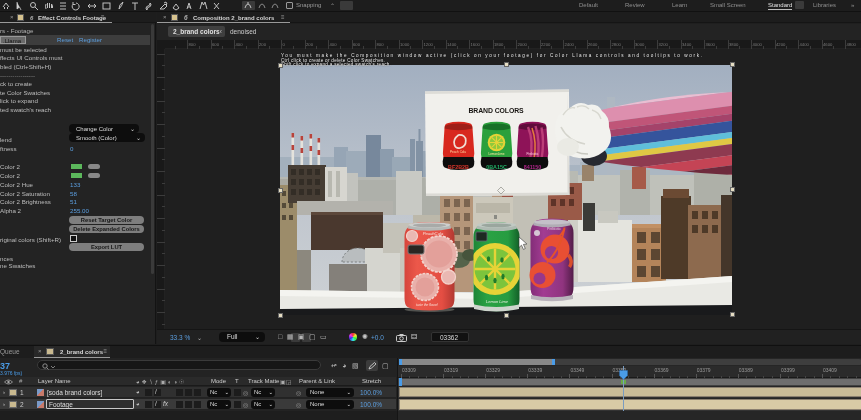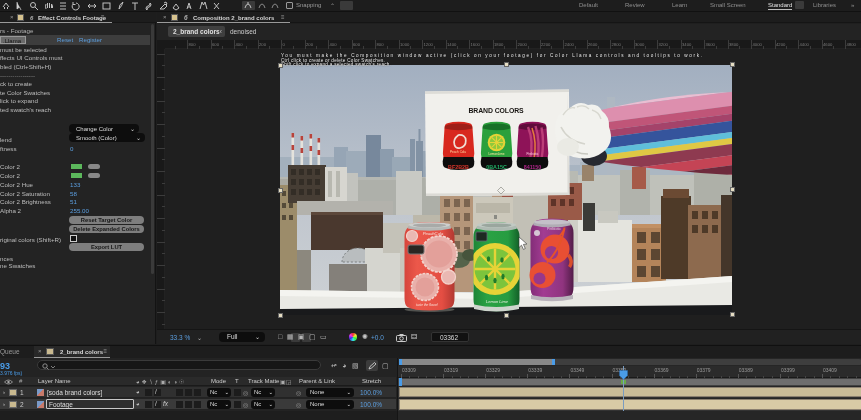--- a/index.html
+++ b/index.html
@@ -652,21 +652,21 @@
     <div class="abs" style="left:0;top:0;width:861px;height:12px;background:#1d1d1d;">
       <div class="txt" style="left:0px;top:2px;font-size:6.5px;color:#9a9a9a;">Queue</div>
       <div class="abs" style="left:34px;top:0;width:76px;height:12px;background:#282828;border-bottom:1.5px solid #999;">
         <span style="position:absolute;left:4px;top:2px;font-size:6px;color:#9a9a9a;">×</span>
         <span style="position:absolute;left:12px;top:2px;width:8px;height:7px;background:#c9b98f;border:1px solid #555;"></span>
         <span style="position:absolute;left:26px;top:2.5px;font-size:6px;color:#d6d6d6;font-weight:bold;">2_brand colors</span>
         <span style="position:absolute;right:3px;top:2px;font-size:6px;color:#9a9a9a;">≡</span>
       </div>
     </div>
 
-    <div class="txt" style="left:0px;top:14.5px;font-size:9px;color:#4a9ce8;font-weight:bold;">93</div>
+    <div class="txt" style="left:0px;top:14.5px;font-size:9px;color:#4a9ce8;font-weight:bold;">37</div>
     <div class="txt" style="left:0px;top:24px;font-size:5px;color:#4a9ce8;">3.976 fps)</div>
     <div class="abs" style="left:37px;top:14px;width:284px;height:10px;background:#161616;border:1px solid #3a3a3a;border-radius:5px;">
       <svg style="position:absolute;left:4px;top:2px" width="14" height="7" viewBox="0 0 14 7">
           <circle cx="3" cy="3" r="2.2" stroke="#999" fill="none" stroke-width="0.9"></circle>
           <path d="M4.6,4.6 L6.5,6.5" stroke="#999" stroke-width="0.9"></path>
           <path d="M9,3 l2,2 2,-2" stroke="#999" fill="none" stroke-width="0.8"></path>
         </svg>
       </div>
     <div class="txt" style="left:331px;top:16px;font-size:7px;color:#b5b5b5;letter-spacing:5.5px;">↫◕▧</div>
     <div class="abs" style="left:366px;top:14px;width:12px;height:11px;background:#3c3c3c;border-radius:2px;"></div>

